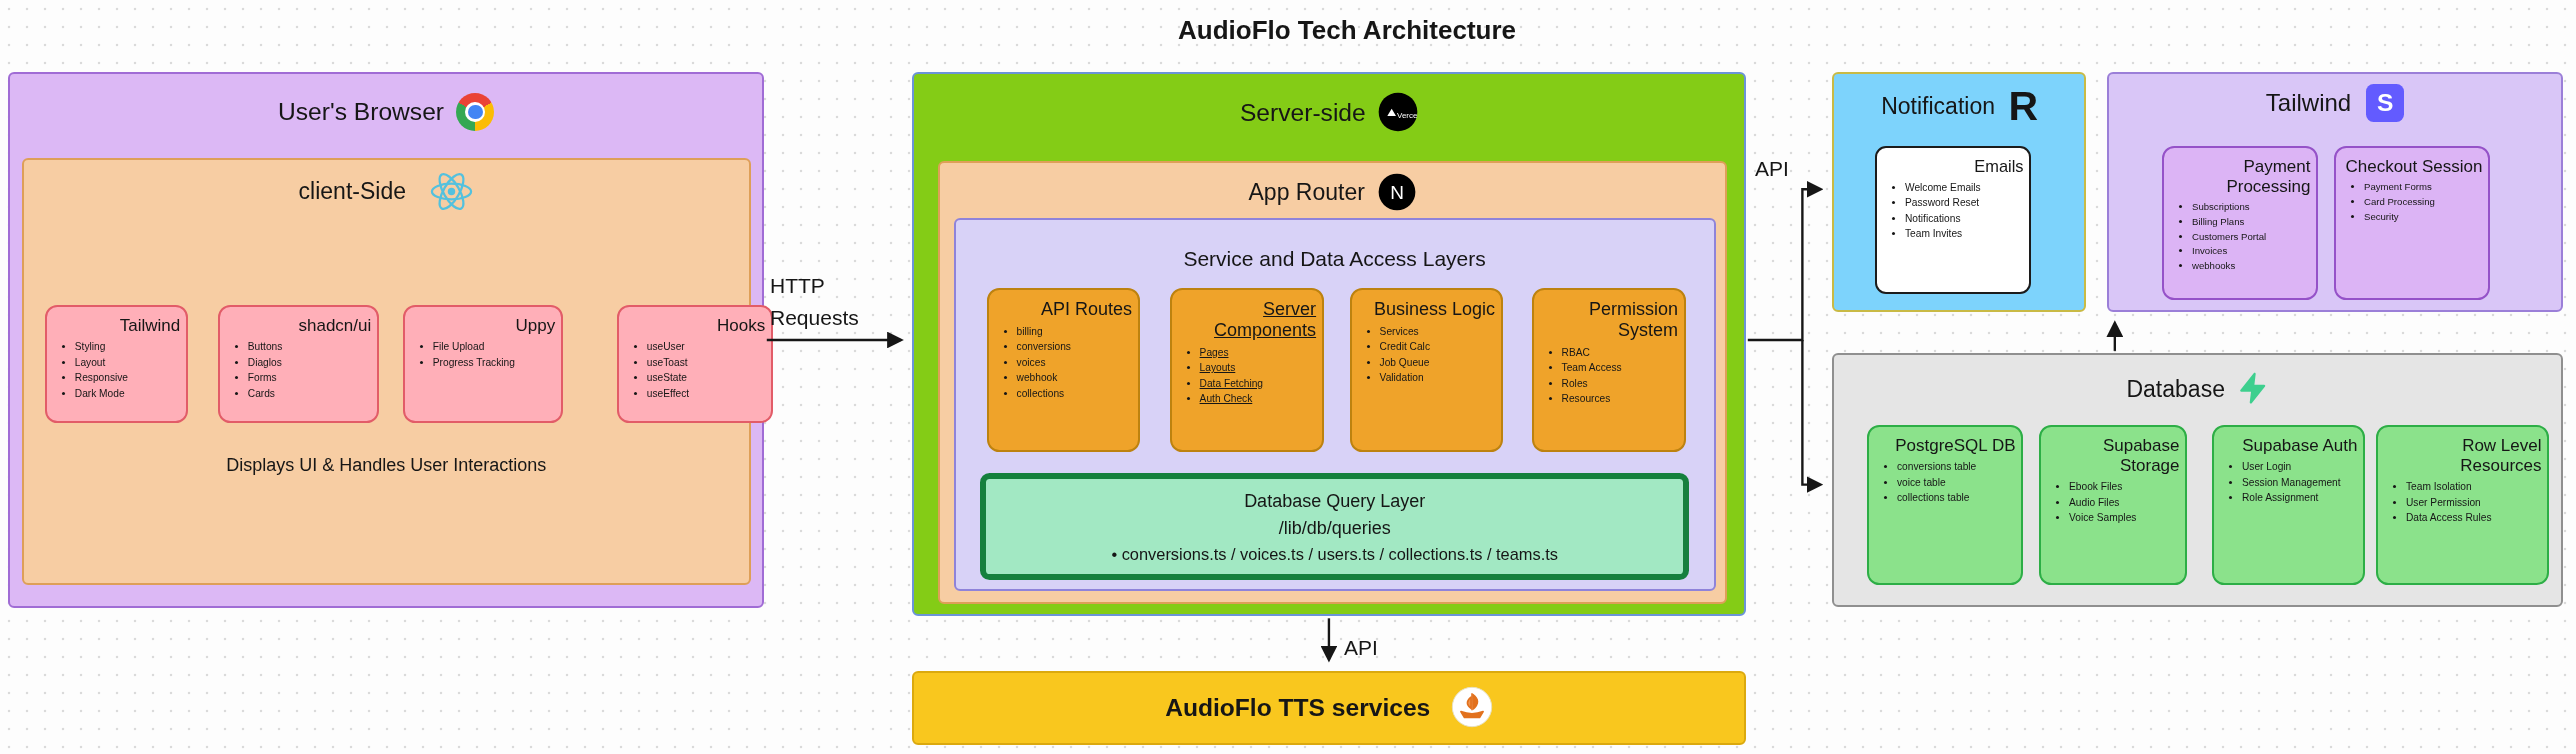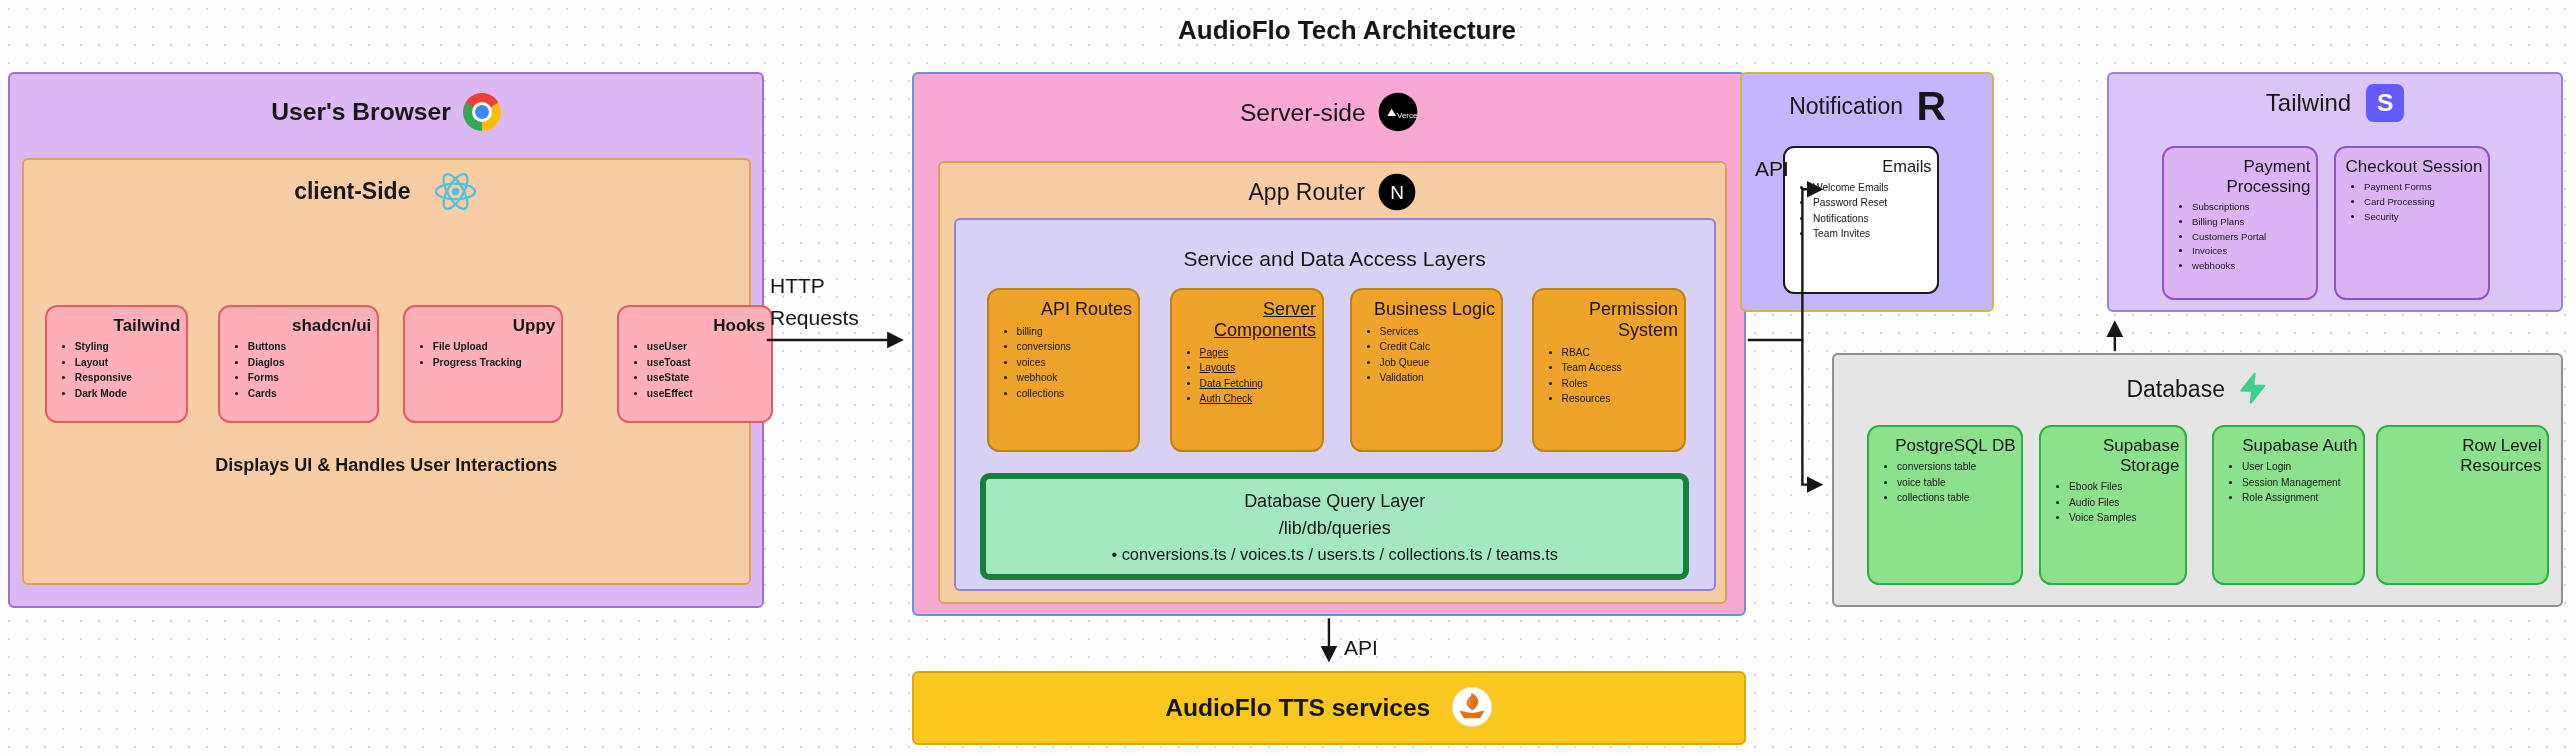--- a/index.html
+++ b/index.html
@@ -14,26 +14,26 @@
     overflow:hidden;
   }
   .group{ position:absolute; border:2px solid; border-radius:6.1px; }
   .hdr{ display:flex; align-items:center; justify-content:center; }
   .hdr-title{ font-size:24.6px; }
 
   .page-title{ position:absolute; top:15px; left:1347px; transform:translateX(-50%);
     font-size:26px; font-weight:700; white-space:nowrap; }
 
   
-  #browser   { left:8.2px;   top:72px; width:756px; height:536px; background:#dcb8f5; border-color:#a06cd5;font-weight:bold; }
+  #browser   { left:8.2px;   top:72px; width:756px; height:536px; background:#dcb8f5; border-color:#a06cd5; }
   #client    { left:11.6px;   top:84px; width:729px; height:427px; background:#f7cda3; border-color:#de9f58; border-radius:6.1px; position:absolute; border-width:2px; border-style:solid; }
-  #server    { left:912px; top:72px; width:834px; height:544px; background:#f9a8d4; border-color:#6b94d8; }
+  #server    { left:912px; top:72px; width:834px; height:544px; background:#84cc16; border-color:#6b94d8; }
   #approuter { left:24px;   top:87px; width:789px; height:443px; background:#f7cda3; border-color:#de9f58; }
   #service   { left:13.6px;   top:55px;  width:762px; height:373px; background:#d8d2f7; border-color:#8f83da; }
-  #notification{ left:1740px; top:72px; width:254px; height:240px; background:#c4b5fd; border-color:#c9ba45; }
+  #notification{ left:1832px; top:72px; width:254px; height:240px; background:#7dd3fc; border-color:#c9ba45; }
   #payment   { left:2107px; top:72px; width:456px; height:240px; background:#d9c6f7; border-color:#9b7fd8; }
   #database  { left:1832px; top:353px; width:731px; height:254px; background:#e5e5e5; border-color:#8f8f8f; }
   #tts       { left:912px; top:671px; width:834px; height:74px; background:#f9c71e; border-color:#dba90e;
                display:flex; align-items:center; justify-content:center; gap:20.5px; }
   #tts .hdr-title{ font-weight:700; }
 
   
   .pill{ position:absolute; border:2px solid; border-radius:12.3px; overflow:hidden; }
   .pill .pt{ text-align:right; margin:9px 5.5px 2.7px; font-size:17px; line-height:1.18; }
   .pill ul{ margin:3.4px 0 0 0; padding-left:28px; list-style:disc; }
@@ -296,20 +296,25 @@
   <div class="pill green" style="left:378px;top:70px;width:153px;height:160px;">
     <div class="pt">Supabase Auth</div>
     <ul>
         <li>User Login</li>
         <li>Session Management</li>
         <li>Role Assignment</li>
       </ul>
   </div>
   <div class="pill green" style="left:542px;top:70px;width:173px;height:160px;">
     <div class="pt">Row Level Resources</div>
+    <ul>
+        <li>Team Isolation</li>
+        <li>User Permission</li>
+        <li>Data Access Rules</li>
+      </ul>
   </div>
 </div>
 
 <div class="group" id="tts">
   <span class="hdr-title">AudioFlo TTS services</span>
   <span class="circle-logo">
     <svg width="42" height="42" viewBox="0 0 64 64">
       <circle cx="32" cy="32" r="30" fill="#fff" stroke="#e7e1c2" stroke-width="1.5"></circle>
       <g stroke="#e2711d" stroke-width="2.4" fill="none" stroke-linejoin="round">
         <path d="M32 11 V37"></path>

